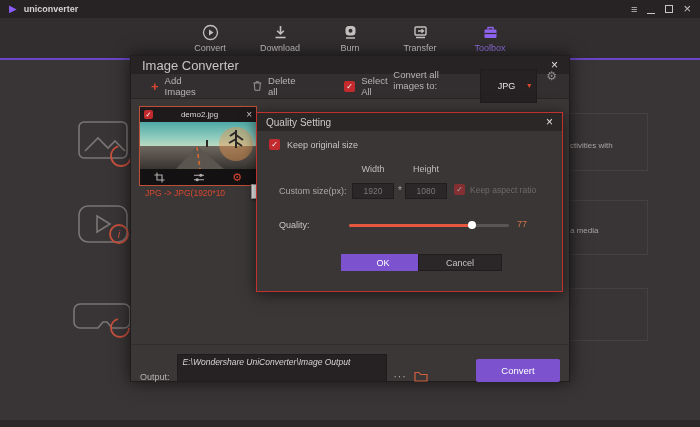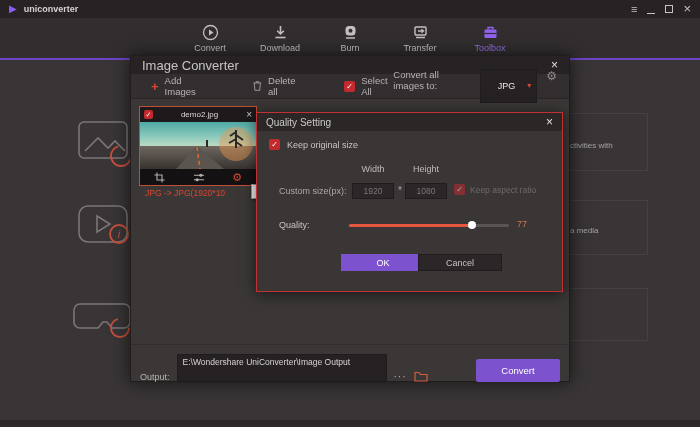--- a/index.html
+++ b/index.html
@@ -58,21 +58,21 @@
   .fc-close { font-size:10px; color:#cccccc; line-height:15px; cursor:pointer; }
   .fc-photo { height:47px; overflow:hidden; }
   .fc-actions { height:16px; background:#141112; display:flex; align-items:center; justify-content:space-around; }
   .fc-gear { color:#D8472F; font-size:11px; line-height:11px; cursor:pointer; }
   .conv-label { position:absolute; left:14px; top:132px; font-size:8.5px; color:#D8472F; white-space:nowrap; }
   .tooltip { position:absolute; left:88px; top:128px; background:#F4F4F4; border:1px solid #9a9a9a; color:#1c1c1c; font-size:8px; padding:2px 5px; box-shadow:1px 1px 3px rgba(0,0,0,.5); z-index:5;margin-left:32px; }
 
   
   .output-row { position:absolute; left:0; right:0; top:288px; height:38px; border-top:1px solid #322e2f; display:flex; align-items:flex-end; padding:0 9px; gap:7px; }
   .out-label { font-size:9px; color:#b8b3b3; }
-  .out-field { width:210px; height:28px; background:#262223; border:1px solid #1f1c1d; font-size:8.5px; color:#d8d4d4; line-height:14px; padding:0 5px; white-space:nowrap; overflow:hidden; cursor:text; }
+  .out-field { width:210px; height:28px; background:#262223; border:1px solid #1f1c1d; font-size:8.5px; color:#d8d4d4; line-height:14px; padding:0 5px; white-space:nowrap; overflow:hidden; cursor:text;font-style:italic; }
   .out-more { color:#b8b4b4; font-size:10px; letter-spacing:1px; cursor:pointer; }
   .convert-btn { margin-left:auto; width:84px; height:23px; background:#7C52CE; border-radius:2px; color:#fff; font-size:9.5px; display:flex; align-items:center; justify-content:center; cursor:pointer; }
 
   
   .qdialog { position:absolute; left:256px; top:112px; width:307px; height:180px; background:#3A3636; border:1px solid #C23030; box-shadow:0 2px 14px rgba(0,0,0,.6); z-index:3; }
   .qd-titlebar { height:18px; background:#2B2727; display:flex; align-items:center; padding:0 9px; }
   .qd-title { font-size:10px; color:#ccc8c8; }
   .qd-close { margin-left:auto; color:#e4e0e0; font-size:12px; line-height:18px; cursor:pointer; }
   .qd-keep { position:absolute; left:12px; top:26px; display:flex; align-items:center; gap:7px; font-size:9px; color:#c8c4c4; }
   .qd-col-label { position:absolute; top:51px; width:42px; text-align:center; font-size:9px; color:#c0bcbc; }

